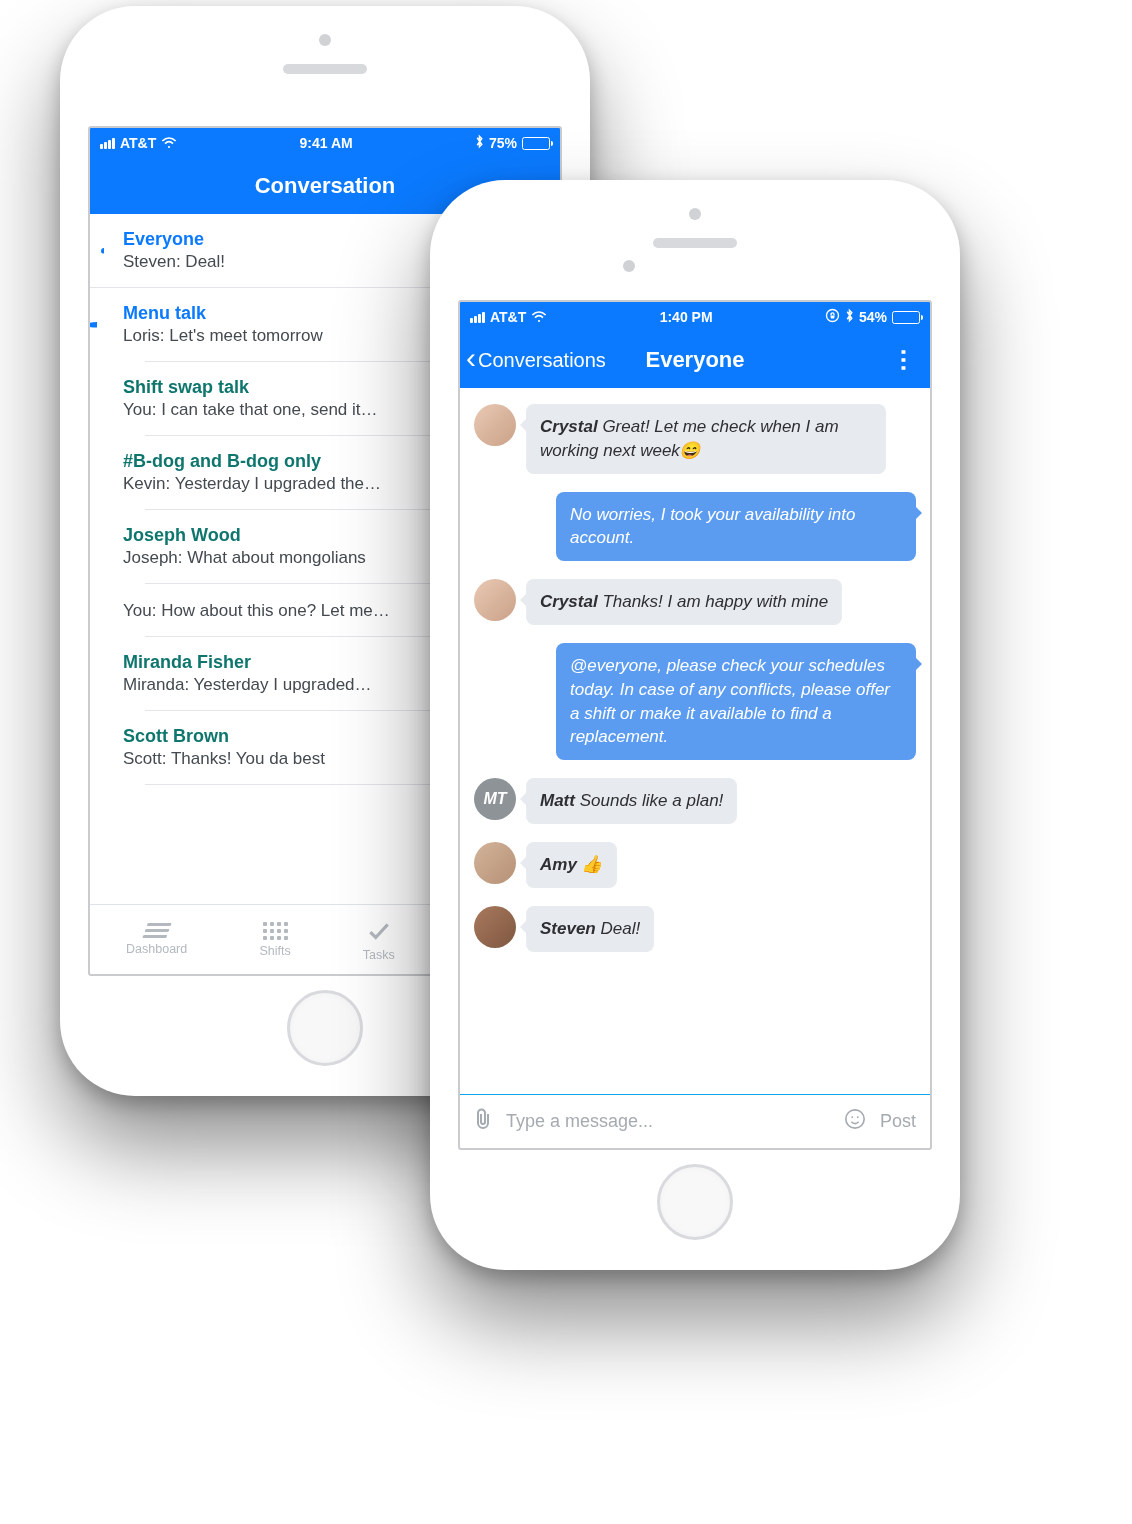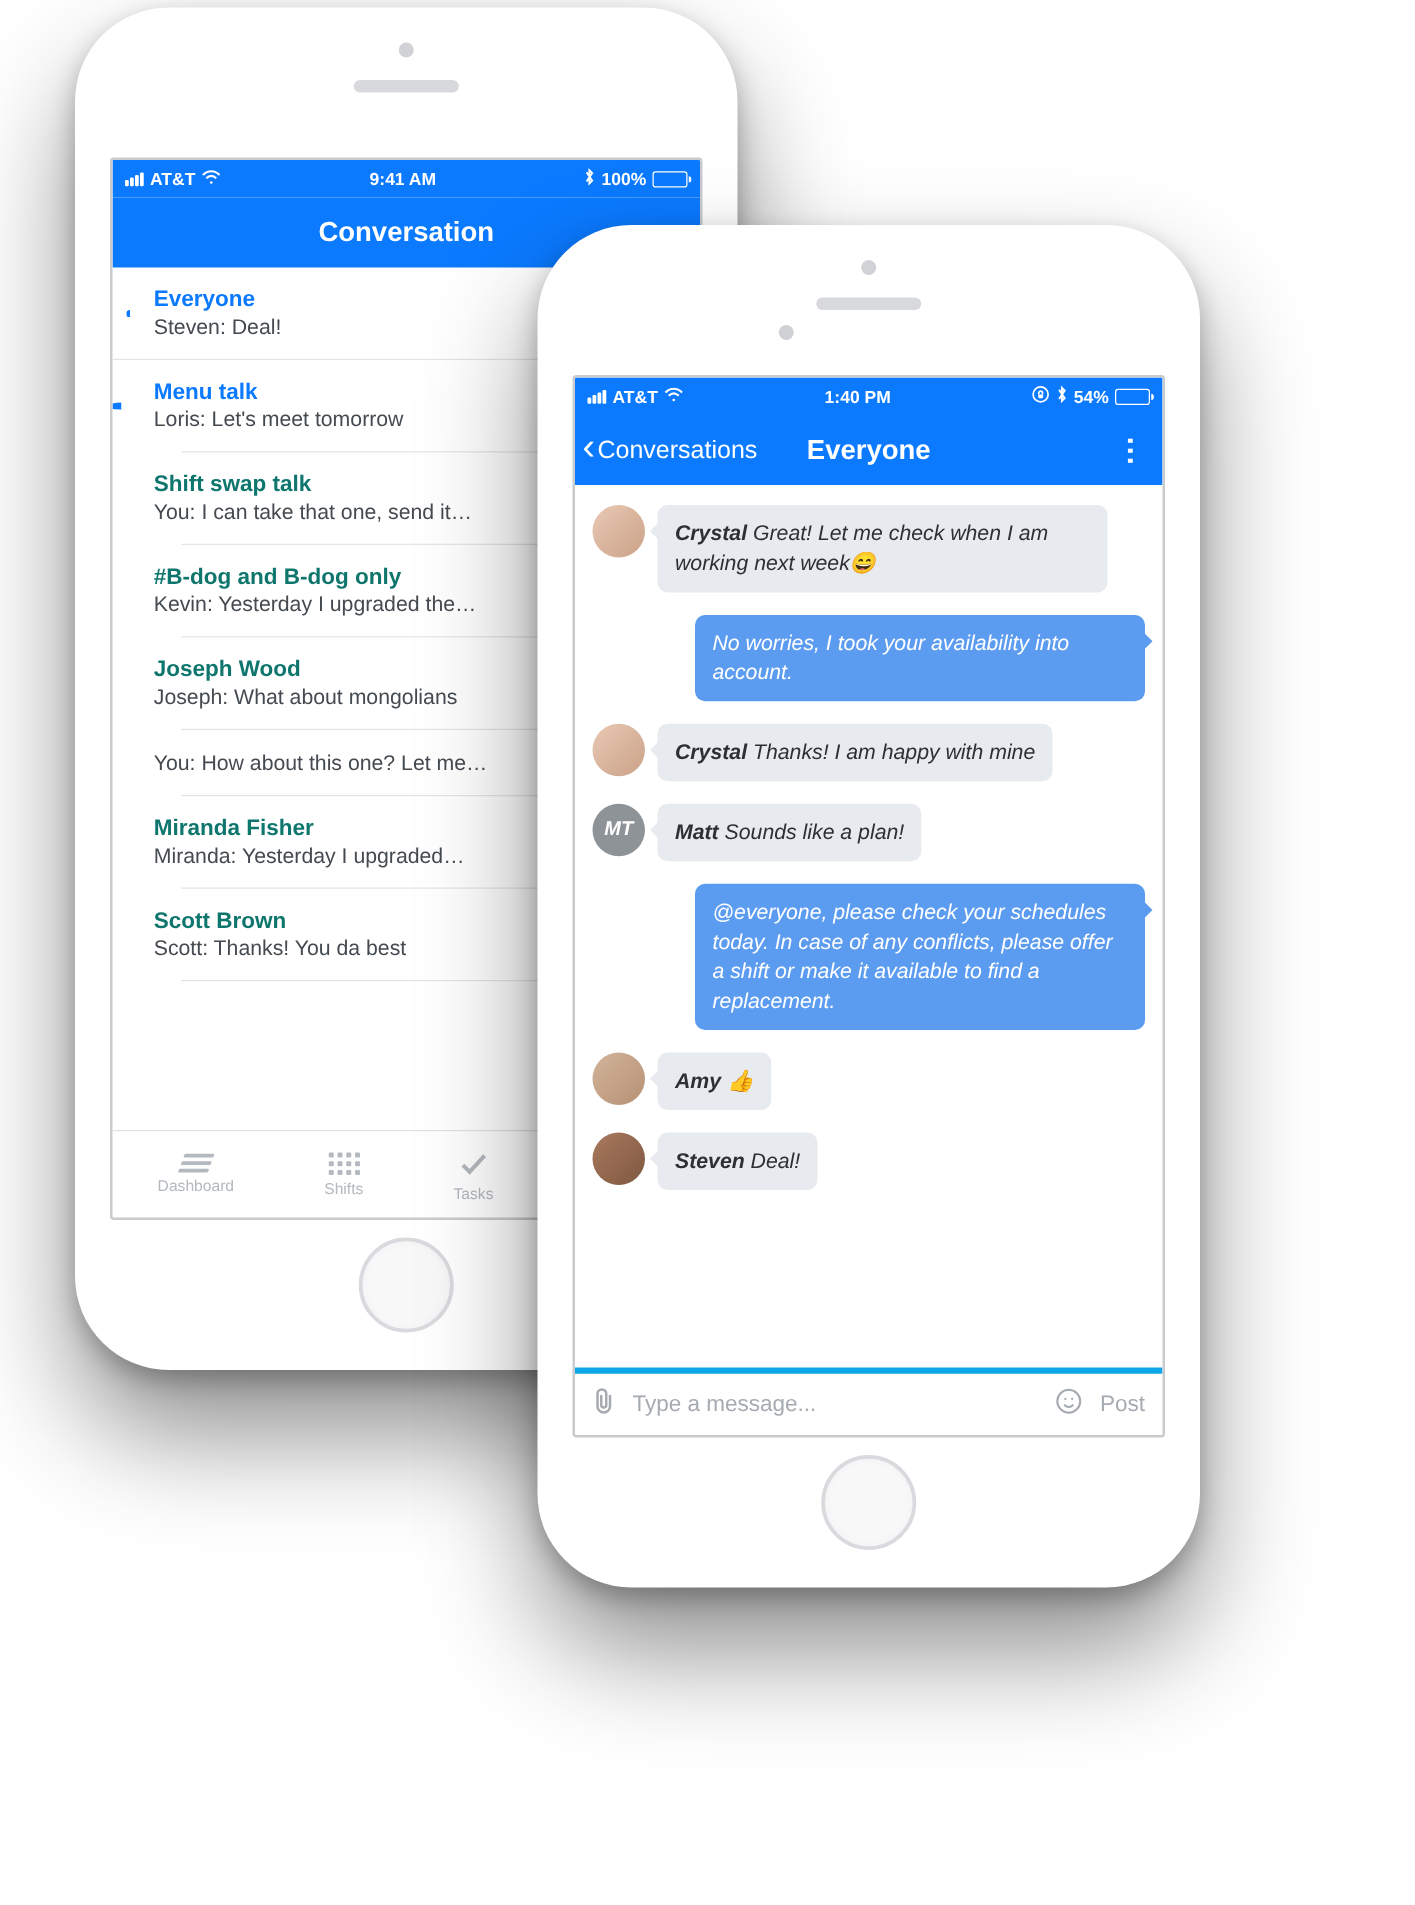--- a/index.html
+++ b/index.html
@@ -205,21 +205,21 @@
   .bubble-tail {
     position:absolute; top:13px; width:0;height:0;
     border:8px solid transparent;
   }
   .bubble:not(.mine) .bubble-tail { left:-14px; border-right-color:#e7eaee; }
   .bubble.mine .bubble-tail { right:-14px; border-left-color:#5c9cf0; }
 
   
   .compose {
     height: 54px;
-    border-top: 5px solid #0ea5e9;
+    border-top: 1px solid #0ea5e9;
     display: flex; align-items: center;
     padding: 0 14px; gap: 14px;
     color: #a6abb1; font-size: 18px;
   }
   .compose input {
     flex:1; border:none; outline:none;
     font-size:18px; color:#2f3438;
   }
   .compose input::placeholder { color: #a6abb1; }
 
@@ -263,21 +263,21 @@
             </svg>
         </span>
       </div>
       <div class="status-center">9:41 AM</div>
       <div class="status-right">
         <span class="u-ic">
           <svg width="9" height="15" viewBox="0 0 12 20" fill="none" stroke="#fff" stroke-width="2">
               <path d="M3 5 L9 14 L6 17 V3 L9 6 L3 15"></path>
             </svg>
         </span>
-        <span>100%</span>
+        <span>75%</span>
         <span class="battery"><span class="battery-fill" id="battA" style="width: 100%;"></span></span>
       </div>
     </div>
 
     <div class="nav-bar">
       <span>Conversation</span>
     </div>
 
     <div class="convo-list" id="convo-list">
         <div class="convo-item">
@@ -436,26 +436,26 @@
           <span class="msg-avatar" style="background:linear-gradient(135deg,#e9c9b4,#caa187)"></span>
           <div class="bubble"><span class="bubble-tail"></span><span class="sender">Crystal</span> <span>Great! Let me check when I am working next week😄</span></div>
         </div>
         <div class="msg-row mine">
           <div class="bubble mine"><span class="bubble-tail"></span><span>No worries, I took your availability into account.</span></div>
         </div>
         <div class="msg-row">
           <span class="msg-avatar" style="background:linear-gradient(135deg,#e9c9b4,#caa187)"></span>
           <div class="bubble"><span class="bubble-tail"></span><span class="sender">Crystal</span> <span>Thanks! I am happy with mine</span></div>
         </div>
+        <div class="msg-row mine">
+          <div class="bubble mine"><span class="bubble-tail"></span><span>@everyone, please check your schedules today. In case of any conflicts, please offer a shift or make it available to find a replacement.</span></div>
+        </div>
         <div class="msg-row">
           <span class="msg-avatar" style="background:#8e9398">MT</span>
           <div class="bubble"><span class="bubble-tail"></span><span class="sender">Matt</span> <span>Sounds like a plan!</span></div>
-        </div>
-        <div class="msg-row mine">
-          <div class="bubble mine"><span class="bubble-tail"></span><span>@everyone, please check your schedules today. In case of any conflicts, please offer a shift or make it available to find a replacement.</span></div>
         </div>
         <div class="msg-row">
           <span class="msg-avatar" style="background:linear-gradient(135deg,#d2b49a,#b69175)"></span>
           <div class="bubble"><span class="bubble-tail"></span><span class="sender">Amy</span> <span>👍</span></div>
         </div>
         <div class="msg-row">
           <span class="msg-avatar" style="background:linear-gradient(135deg,#a97a5e,#7e5740)"></span>
           <div class="bubble"><span class="bubble-tail"></span><span class="sender">Steven</span> <span>Deal!</span></div>
         </div>
       </div>

